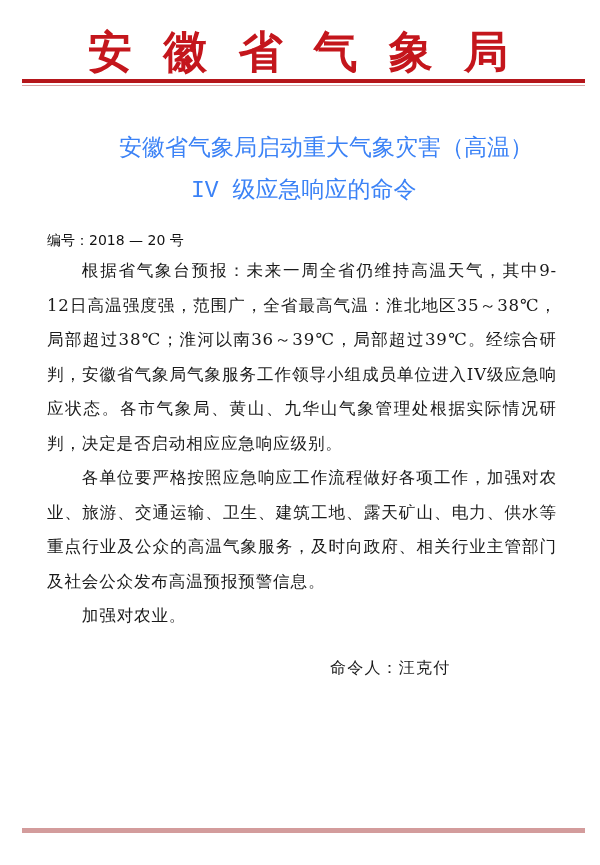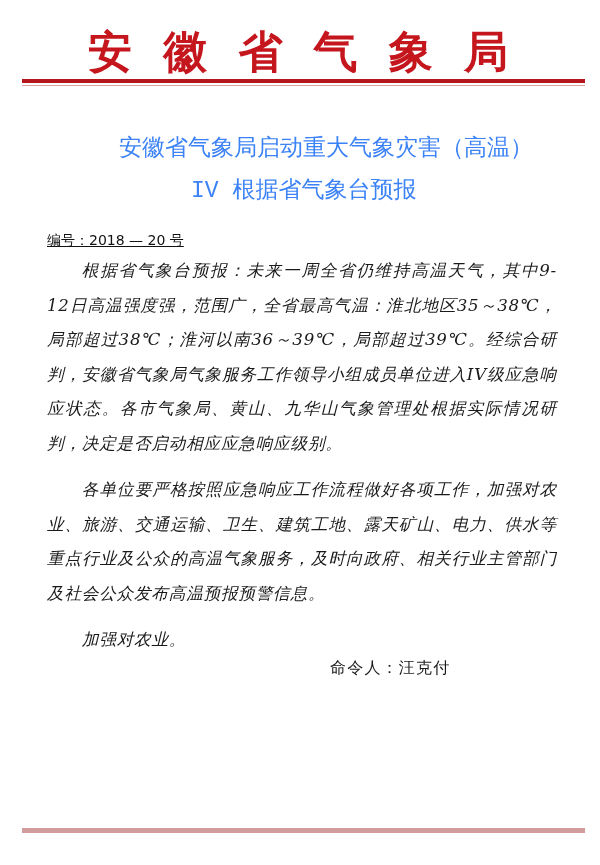--- a/index.html
+++ b/index.html
@@ -68,39 +68,37 @@
       padding-left: 72px;
     }
     .doc-number {
       position: absolute;
       left: 47px;
       top: 229px;
       font-family: "DejaVu Sans", "Liberation Sans", sans-serif;
       font-size: 14px;
       line-height: 22px;
       color: #111;
-      text-decoration: underline;
     }
     .body-text {
       position: absolute;
       left: 47px;
       top: 254px;
       width: 510px;
       font-size: 16.6px;
       line-height: 34.5px;
       color: #1a1a1a;
       letter-spacing: 0.8px;
     }
     .body-text p {
       margin: 0;
       text-indent: 2.1em;
       text-align: justify;
-      font-style: italic;
     }
-    .body-text p.gap { margin-top: 12px; }
+    .body-text p.gap { margin-top: 0; }
     .signature {
       position: absolute;
       left: 330px;
       top: 651px;
       font-size: 16px;
       line-height: 34px;
       color: #1a1a1a;
       letter-spacing: 1.2px;
       text-align: center;
     }
@@ -129,21 +127,21 @@
     <span>气</span>
     <span>象</span>
     <span>局</span>
   </div>
 </div>
 <div class="rule-top"></div>
 <div class="rule-top-thin"></div>
 
 <div class="doc-title">
   <span>安徽省气象局启动重大气象灾害（高温）</span>
-  <span class="line2">IV 根据省气象台预报</span>
+  <span class="line2">IV 级应急响应的命令</span>
 </div>
 
 <div class="doc-number">编号：2018 — 20 号</div>
 
 <div class="body-text">
   <p>根据省气象台预报：未来一周全省仍维持高温天气，其中9-12日高温强度强，范围广，全省最高气温：淮北地区35～38℃，局部超过38℃；淮河以南36～39℃，局部超过39℃。经综合研判，安徽省气象局气象服务工作领导小组成员单位进入IV级应急响应状态。各市气象局、黄山、九华山气象管理处根据实际情况研判，决定是否启动相应应急响应级别。</p>
   <p class="gap">各单位要严格按照应急响应工作流程做好各项工作，加强对农业、旅游、交通运输、卫生、建筑工地、露天矿山、电力、供水等重点行业及公众的高温气象服务，及时向政府、相关行业主管部门及社会公众发布高温预报预警信息。</p>
   <p class="gap">加强对农业。</p>
 </div>
 

